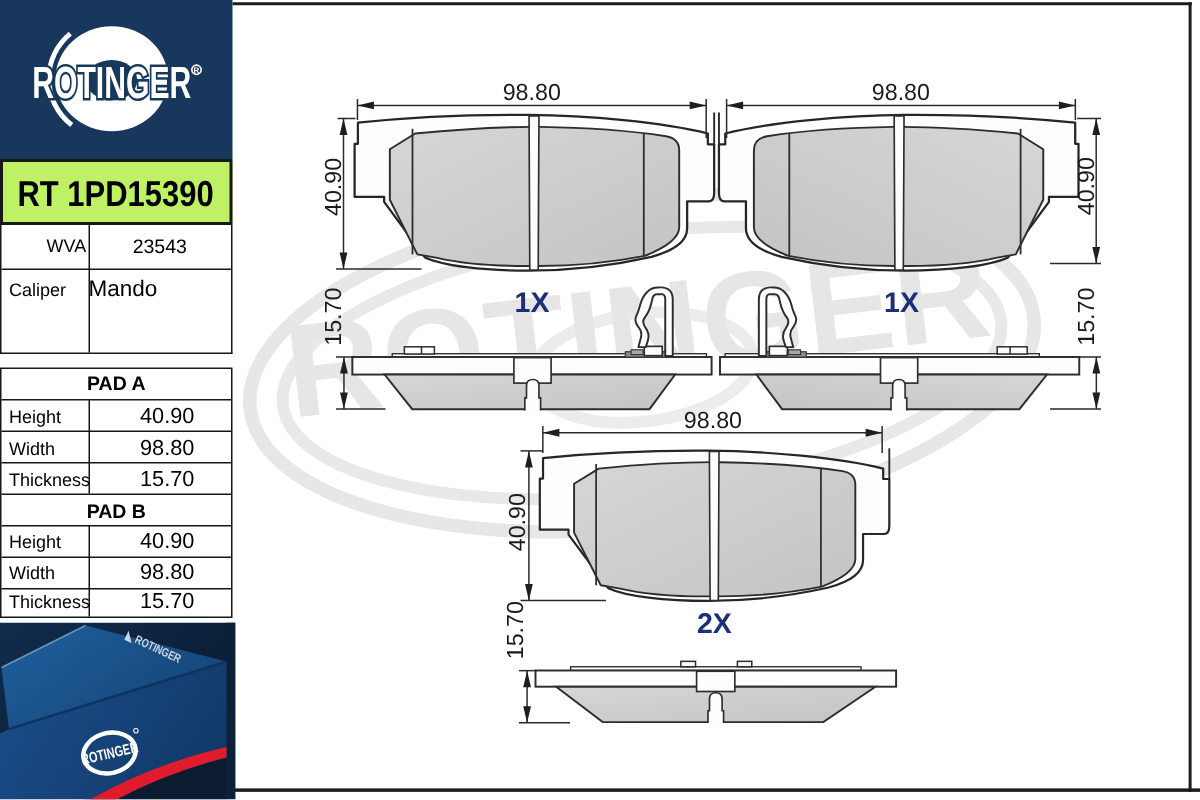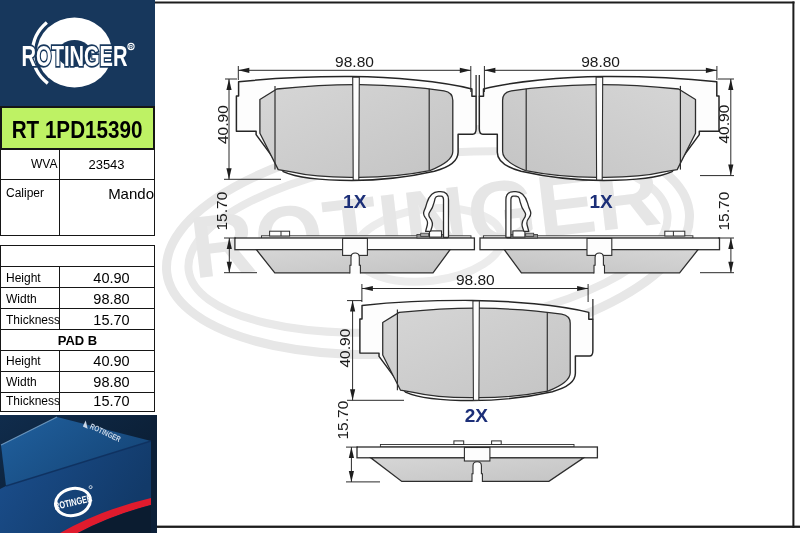--- a/index.html
+++ b/index.html
@@ -233,29 +233,30 @@
 
 <div class="abs" style="left:0;top:150px;width:155px;height:86.3px;border:1.6px solid #161616;border-top:none;box-sizing:border-box;background:#fff;font-size:12px;color:#000;">
 
   <div style="position:absolute;left:0;top:0;width:100%;height:28.6px;">
     <span style="position:absolute;left:5px;top:50%;transform:translateY(-50%);margin-left:25px;">WVA</span>
     <span style="position:absolute;left:58px;right:0;top:50%;transform:translateY(-50%);text-align:center;font-size:13px;">23543</span>
   </div>
 
   <div style="position:absolute;left:0;top:28.6px;width:100%;height:28.6px;border-top:1.4px solid #161616;box-sizing:border-box;">
     <span style="position:absolute;left:5px;top:50%;transform:translateY(-50%);">Caliper</span>
-    <span style="position:absolute;left:58px;right:0;top:50%;transform:translateY(-50%);text-align:right;font-size:15px;">Mando</span>
+    <span style="position:absolute;left:58px;right:0;top:50%;transform:translateY(-50%);text-align:left;font-size:15px;">Mando</span>
   </div>
 
 
   <div style="position:absolute;left:57.5px;top:0;bottom:0;width:1.4px;background:#161616;"></div>
 </div>
 
 <div class="abs" style="left:0;top:244.5px;width:155px;height:167.4px;border:1.6px solid #161616;box-sizing:border-box;background:#fff;font-size:12px;color:#000;">
 
+  <div style="position:absolute;left:0;top:0;width:100%;height:20.9px;display:flex;align-items:center;justify-content:center;font-size:13px;font-weight:bold;">PAD A</div>
 
   <div style="position:absolute;left:0;top:20.9px;width:100%;height:20.9px;border-top:1.4px solid #161616;box-sizing:content-box;">
     <span style="position:absolute;left:5px;top:50%;transform:translateY(-50%);">Height</span>
     <span style="position:absolute;left:68px;right:0;top:50%;transform:translateY(-50%);text-align:center;font-size:14.5px;">40.90</span>
   </div>
 
   <div style="position:absolute;left:0;top:41.8px;width:100%;height:20.9px;border-top:1.4px solid #161616;box-sizing:content-box;">
     <span style="position:absolute;left:5px;top:50%;transform:translateY(-50%);">Width</span>
     <span style="position:absolute;left:68px;right:0;top:50%;transform:translateY(-50%);text-align:center;font-size:14.5px;">98.80</span>
   </div>

